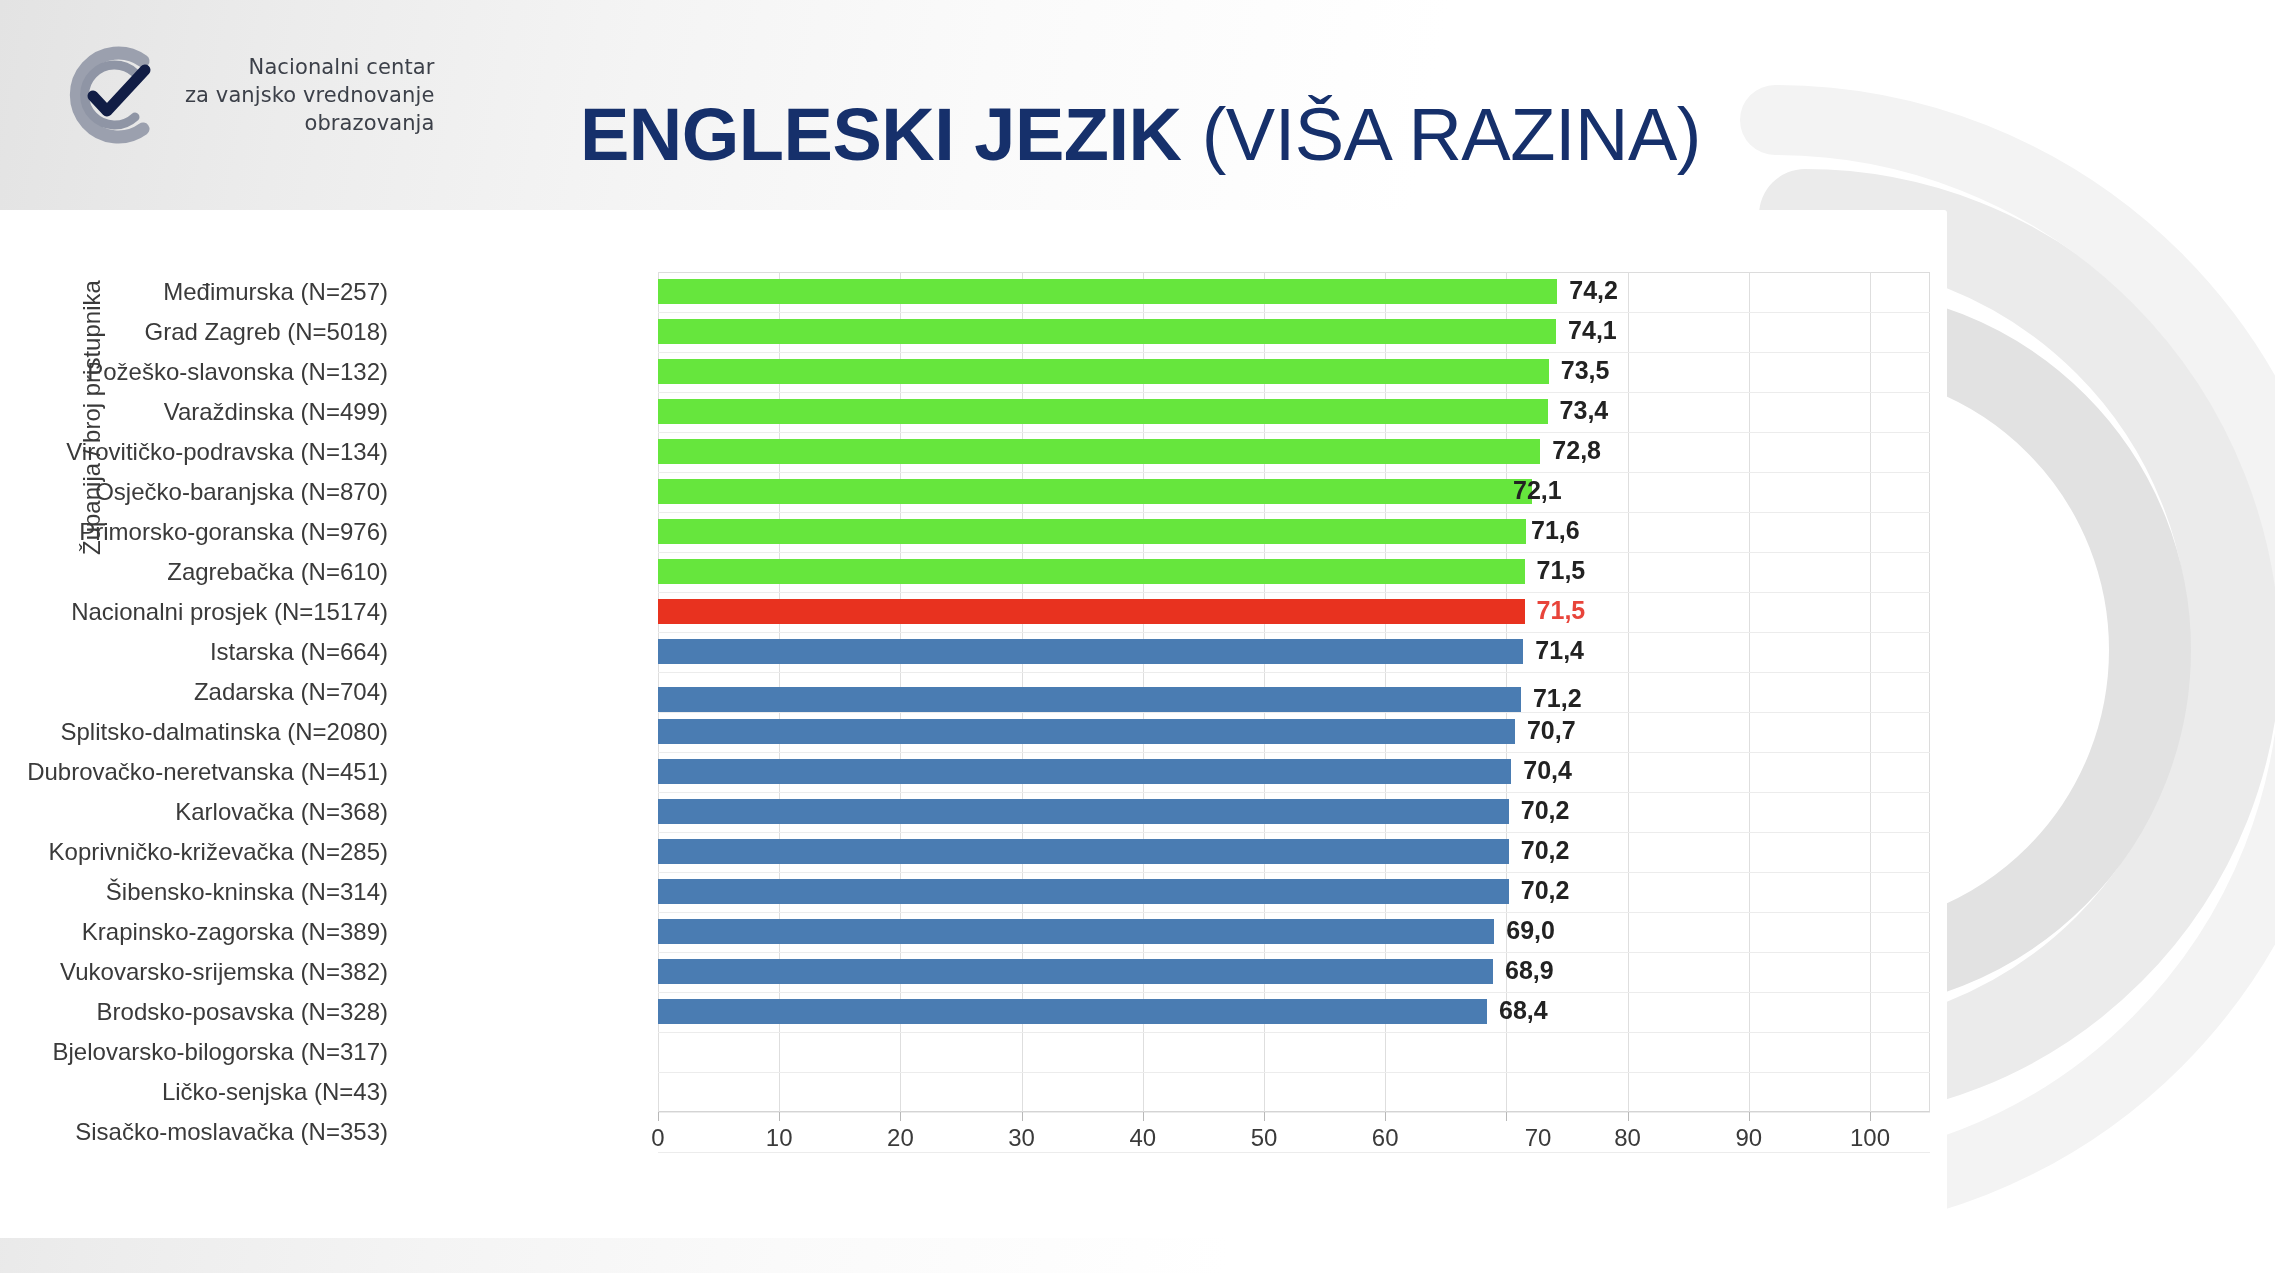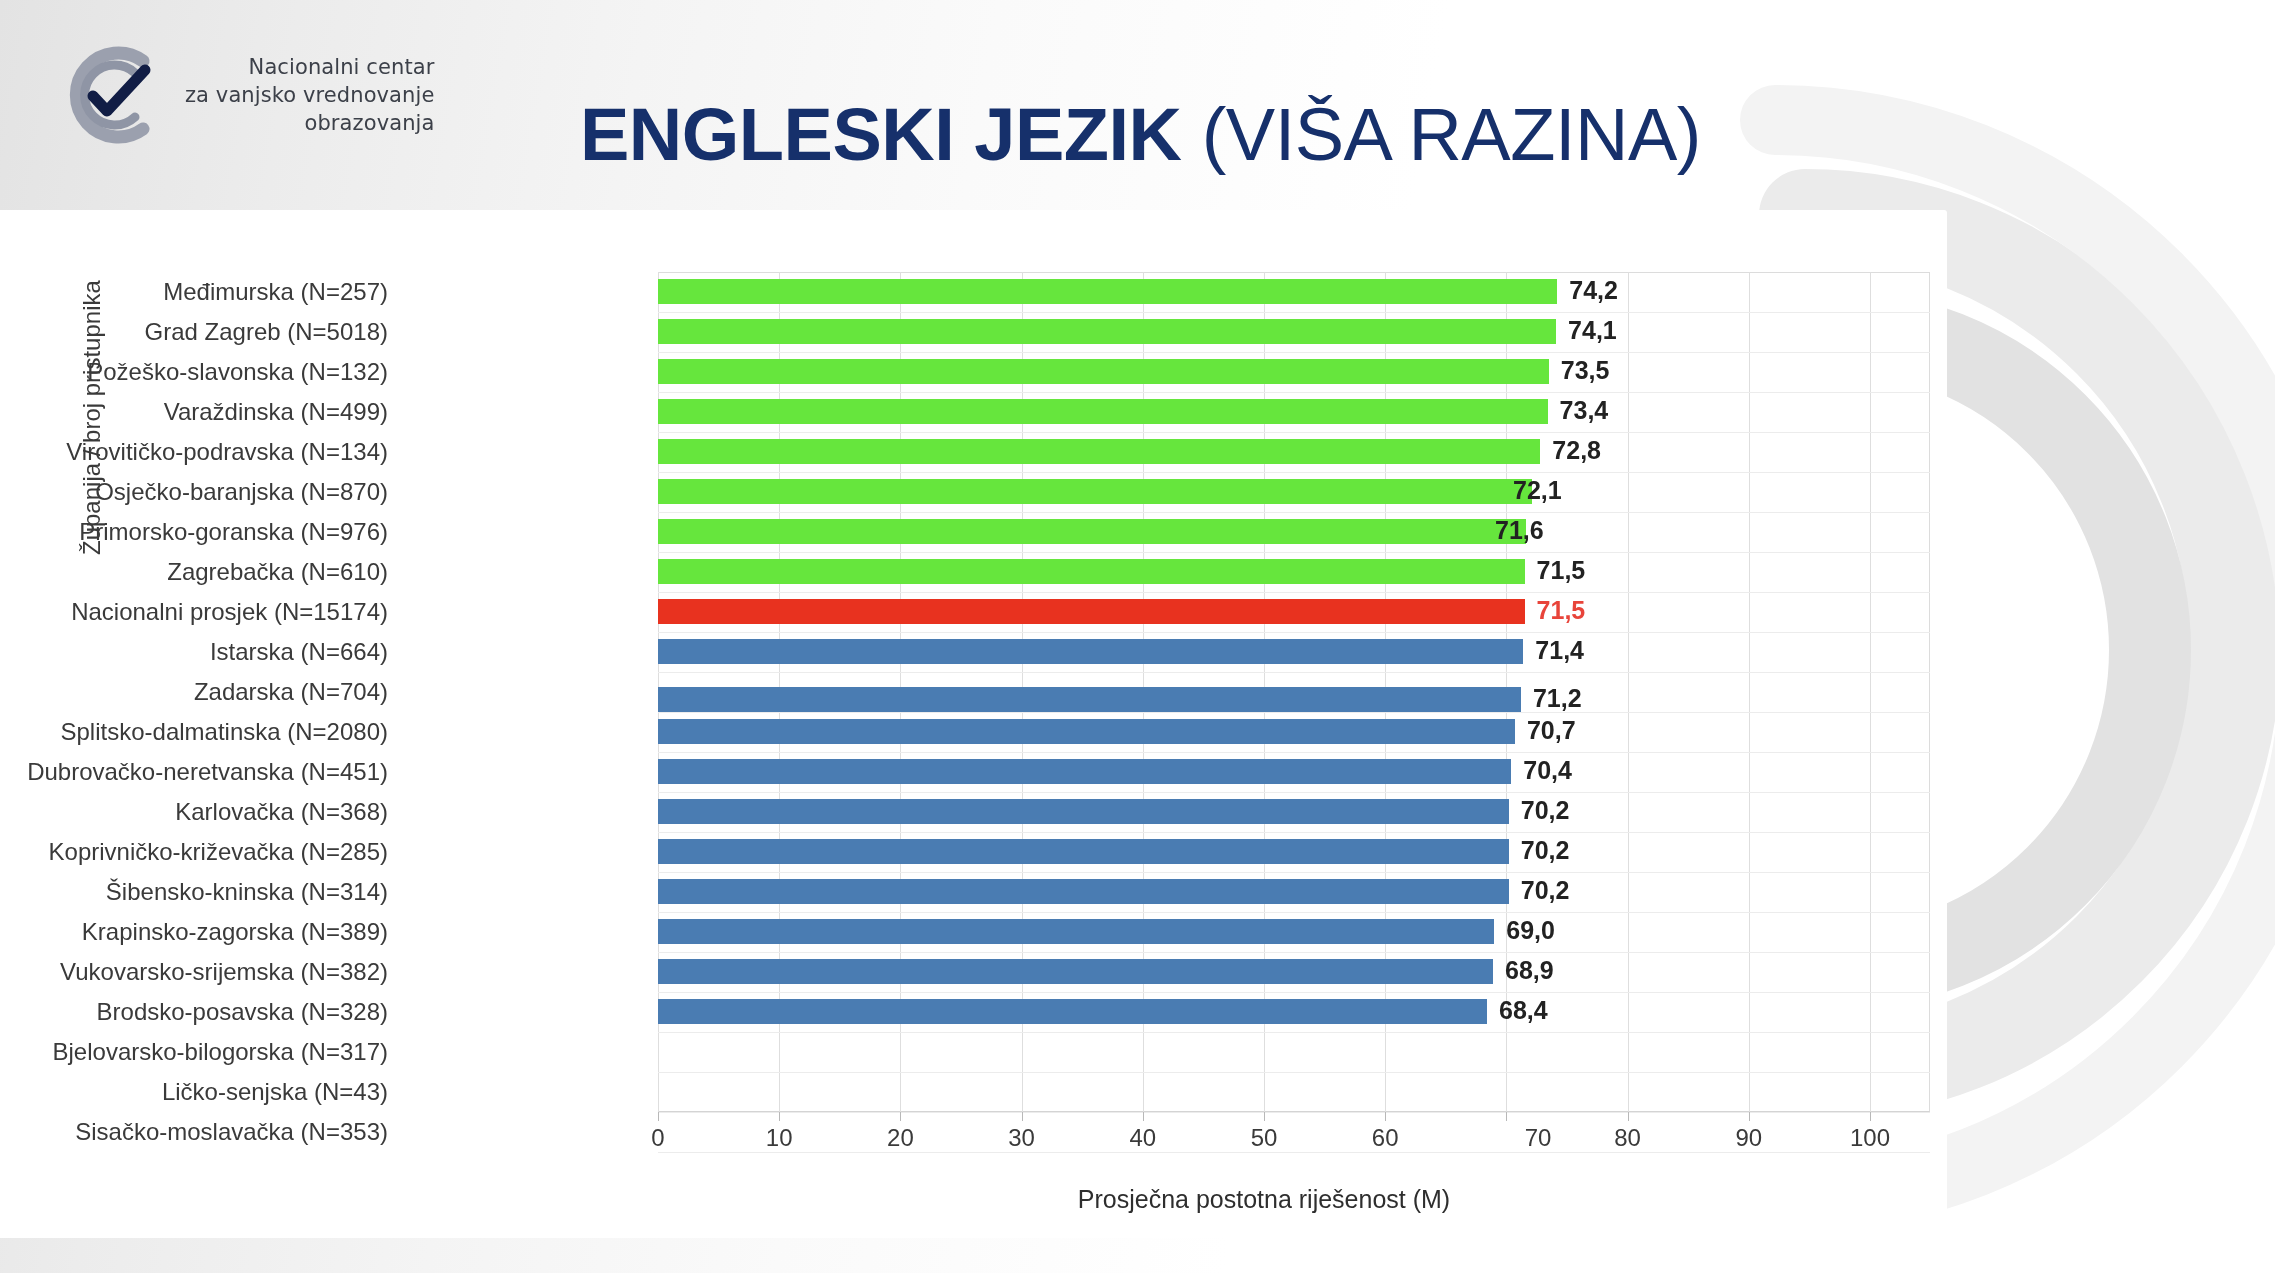--- a/index.html
+++ b/index.html
@@ -99,21 +99,20 @@
     <div>obrazovanja</div>
   </div>
 </div>
 
 <div id="slide-title">
   <span class="b">ENGLESKI JEZIK</span><span class="n">&nbsp;</span><span class="n">(VIŠA RAZINA)</span>
 </div>
 
 <div id="chart">
   <div id="y-axis-title">Županija / broj pristupnika</div>
-  <div id="x-axis-title">Prosječna postotna riješenost (M)</div>
   <div id="plot">
     <div id="plot-frame"></div>
     <div id="grid-v">
         <div class="vgrid" style="left: 0px;"></div>
         <div class="vgrid" style="left: 121.2px;"></div>
         <div class="vgrid" style="left: 242.4px;"></div>
         <div class="vgrid" style="left: 363.6px;"></div>
         <div class="vgrid" style="left: 484.8px;"></div>
         <div class="vgrid" style="left: 606px;"></div>
         <div class="vgrid" style="left: 727.2px;"></div>
@@ -166,21 +165,21 @@
         <div class="row" style="top: 160px;">
           <div class="bar green" style="width: 882.336px;"></div>
           <div class="vlabel" style="left: 894.336px;">72,8</div>
         </div>
         <div class="row" style="top: 200px;">
           <div class="bar green" style="width: 873.852px;"></div>
           <div class="vlabel" style="left: 855px;">72,1</div>
         </div>
         <div class="row" style="top: 240px;">
           <div class="bar green" style="width: 867.792px;"></div>
-          <div class="vlabel" style="left: 837px;">71,6</div>
+          <div class="vlabel" style="left: 873px;">71,6</div>
         </div>
         <div class="row" style="top: 280px;">
           <div class="bar green" style="width: 866.58px;"></div>
           <div class="vlabel" style="left: 878.58px;">71,5</div>
         </div>
         <div class="row" style="top: 320px;">
           <div class="bar red" style="width: 866.58px;"></div>
           <div class="vlabel redtxt" style="left: 878.58px;">71,5</div>
         </div>
         <div class="row" style="top: 360px;">

